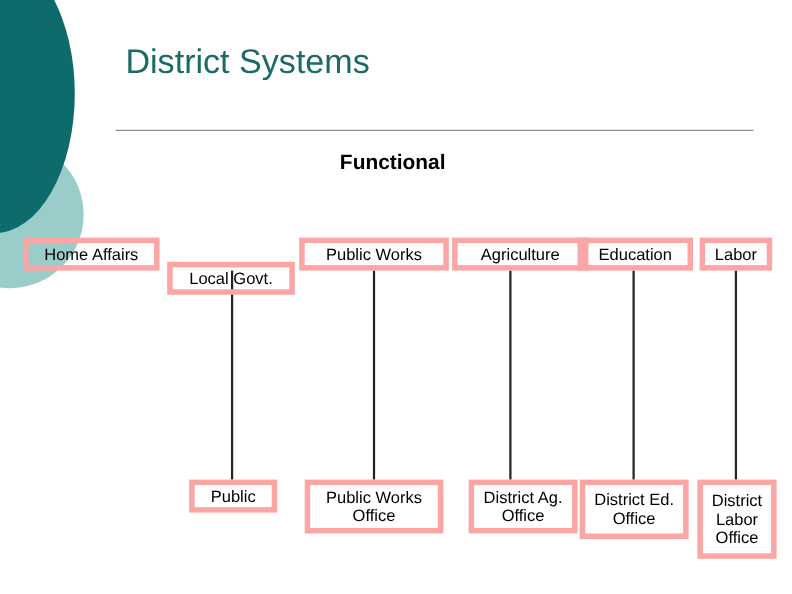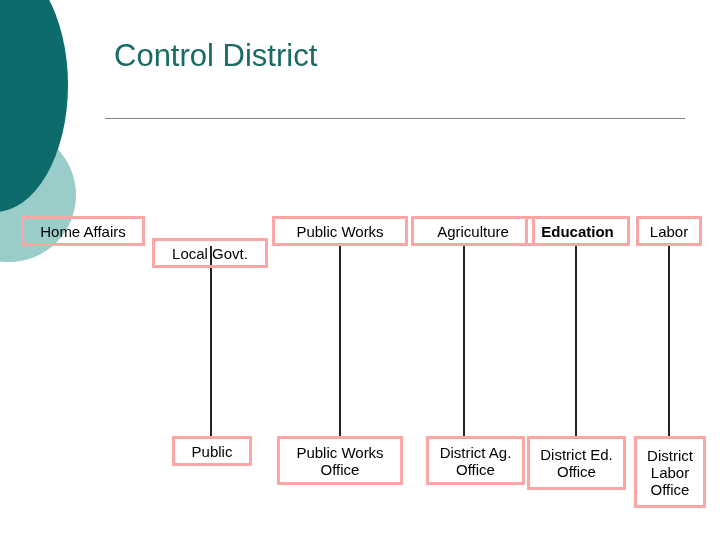--- a/index.html
+++ b/index.html
@@ -69,21 +69,21 @@
     text-align: center;
     font-size: 19px;
     font-weight: bold;
     color: #000000;
   }
 
   
   .node {
     position: absolute;
     box-sizing: border-box;
-    border: 3px solid #fca5a5;
+    border: 5px solid #fca5a5;
     background: transparent;
     color: #000000;
     font-size: 15px;
     line-height: 17px;
     text-align: center;
     display: flex;
     align-items: center;
     justify-content: center;
     padding: 1px 2px;
   }
@@ -101,24 +101,25 @@
   }
 </style>
 </head>
 <body>
 
 <div id="slide">
 
   <div class="deco-circle" id="circle-light"></div>
   <div class="deco-circle" id="circle-dark"></div>
 
-  <div id="title">Control District</div>
+  <div id="title">District Systems</div>
 
   <div id="divider"></div>
 
+  <div id="subheading">Functional</div>
 
   <div id="connectors-layer">
       <div class="connector" style="left: 210px; top: 246px; height: 190px;"></div>
       <div class="connector" style="left: 339px; top: 246px; height: 190px;"></div>
       <div class="connector" style="left: 463px; top: 246px; height: 190px;"></div>
       <div class="connector" style="left: 575px; top: 246px; height: 190px;"></div>
       <div class="connector" style="left: 668px; top: 246px; height: 190px;"></div>
     </div>
   <div id="top-row">
       <div class="node" style="left: 21px; top: 216px; width: 124px; height: 30px;">
@@ -126,21 +127,21 @@
       </div>
       <div class="node" style="left: 152px; top: 216px; width: 116px; height: 30px; margin-top: 22px;">
         <span class="node-label">Local Govt.</span>
       </div>
       <div class="node" style="left: 272px; top: 216px; width: 136px; height: 30px;">
         <span class="node-label">Public Works</span>
       </div>
       <div class="node" style="left: 411px; top: 216px; width: 124px; height: 30px;">
         <span class="node-label">Agriculture</span>
       </div>
-      <div class="node" style="left: 525px; top: 216px; width: 105px; height: 30px; font-weight: bold;">
+      <div class="node" style="left: 525px; top: 216px; width: 105px; height: 30px;">
         <span class="node-label">Education</span>
       </div>
       <div class="node" style="left: 636px; top: 216px; width: 66px; height: 30px;">
         <span class="node-label">Labor</span>
       </div>
     </div>
   <div id="bottom-row">
       <div class="node" style="left: 172px; top: 436px; width: 80px; height: 30px;">
         <span class="node-label">Public</span>
       </div>

